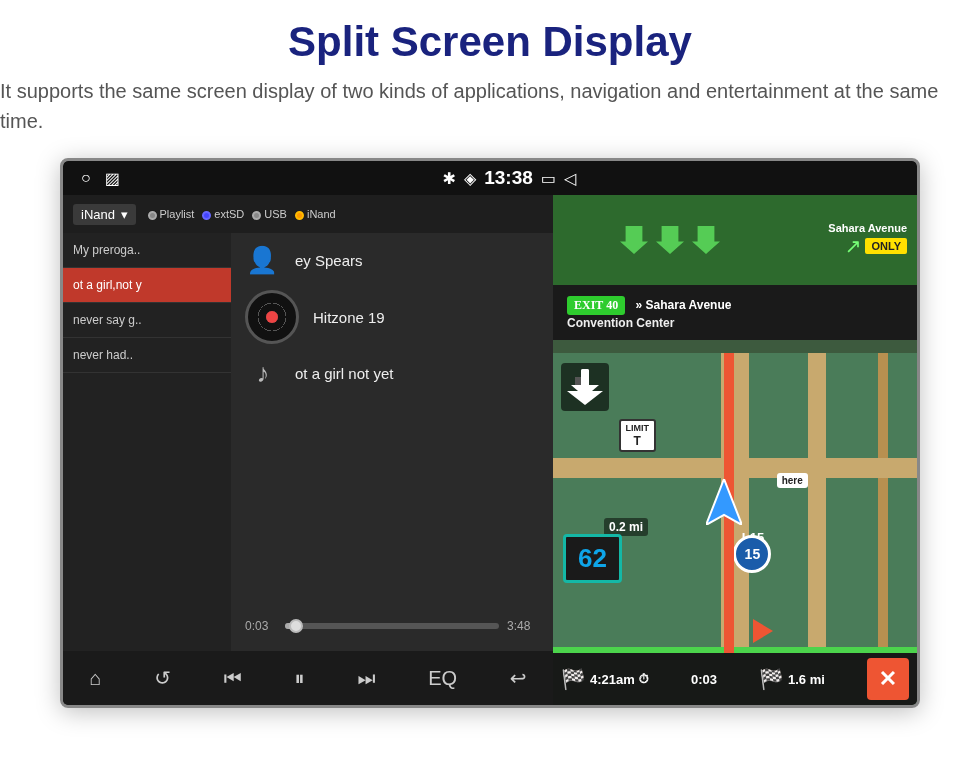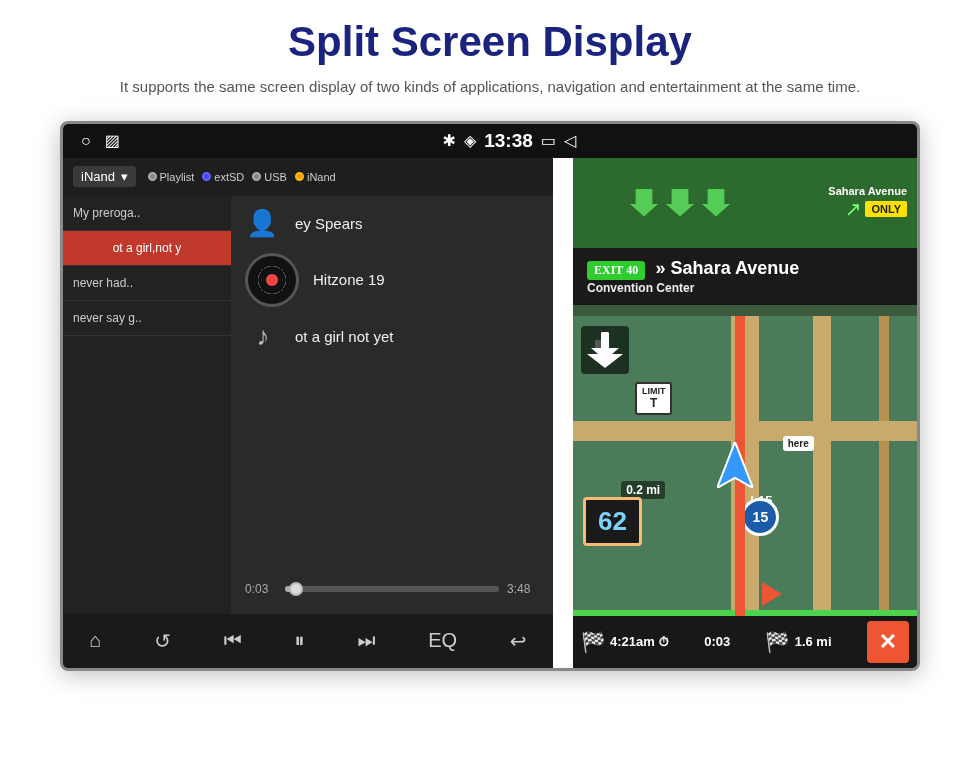--- a/index.html
+++ b/index.html
@@ -21,23 +21,23 @@
 
     .page-title {
       font-size: 42px;
       font-weight: 900;
       color: #1a237e;
       text-align: center;
       margin-bottom: 10px;
     }
 
     .page-subtitle {
-      font-size: 15px;
+      font-size: 20px;
       color: #555;
-      text-align: center;
+      text-align: left;
       line-height: 1.5;
       margin-bottom: 22px;
     }
 
     
     .device-frame {
       width: 860px;
       border: 3px solid #888;
       border-radius: 8px;
       overflow: hidden;
@@ -57,21 +57,20 @@
     .status-left { display: flex; align-items: center; gap: 14px; }
     .status-center { display: flex; align-items: center; gap: 8px; }
     .status-right { display: flex; align-items: center; gap: 10px; }
     .status-icon { font-size: 16px; }
     .status-time { font-size: 19px; font-weight: bold; }
 
     
     .split-screen {
       display: flex;
       height: 510px;
-      gap: 20px;
     }
 
     
     .music-panel {
       width: 490px;
       background: #2a2a2a;
       display: flex;
       flex-direction: column;
     }
 
@@ -95,21 +94,21 @@
       align-items: center;
       gap: 6px;
     }
     .source-tabs {
       display: flex;
       gap: 8px;
       align-items: center;
       font-size: 11px;
       color: #ccc;
     }
-    .source-tab { display: flex; align-items: center; gap: 3px; }
+    .source-tab { display: flex; align-items: flex-end; gap: 3px; }
     .radio-dot {
       width: 9px; height: 9px; border-radius: 50%;
       background: #888; border: 2px solid #aaa;
       display: inline-block;
     }
     .radio-dot.blue { background: #44f; border-color: #66f; }
     .radio-dot.orange { background: #f90; border-color: #fb0; }
 
     
     .music-content {
@@ -128,21 +127,20 @@
       font-size: 12px;
       border-bottom: 1px solid #333;
       cursor: pointer;
       white-space: nowrap;
       overflow: hidden;
       text-overflow: ellipsis;
     }
     .playlist-item.active {
       background: #c0392b;
       color: #fff;
-      text-align: center;
     }
 
     
     .player-main {
       flex: 1;
       display: flex;
       flex-direction: column;
       padding: 12px 14px;
     }
     .track-info {
@@ -296,21 +294,21 @@
       background: #2ecc2e;
       color: #fff;
       font-size: 12px;
       font-weight: bold;
       padding: 2px 7px;
       border-radius: 3px;
       margin-right: 6px;
       font-family: Liberation Serif, serif;
     }
     .exit-text {
-      font-size: 18px;
+      font-size: 12px;
       font-weight: bold;
     }
     .exit-sub {
       font-size: 12px;
       font-weight: bold;
       color: #eee;
       display: block;
       margin-top: 1px;
     }
 
@@ -351,23 +349,23 @@
       width: 10px;
       background: #b89050;
     }
 
     
     .speed-badge {
       position: absolute;
       left: 10px;
       bottom: 70px;
       background: #1a1a1a;
-      border: 3px solid #fdba74;
+      border: 3px solid #14b8a6;
       border-radius: 4px;
-      color: #7dd3fc;
+      color: #0ea5e9;
       font-size: 26px;
       font-weight: bold;
       padding: 6px 12px;
     }
 
     
     .highway-badge {
       position: absolute;
       right: 40%;
       bottom: 80px;
@@ -552,22 +550,22 @@
               <span>iNand</span>
             </div>
           </div>
         </div>
 
         <div class="music-content">
 
           <div class="playlist-sidebar">
             <div class="playlist-item">My preroga..</div>
             <div class="playlist-item active">ot a girl,not y</div>
+            <div class="playlist-item">never say g..</div>
             <div class="playlist-item">never had..</div>
-            <div class="playlist-item">never say g..</div>
           </div>
 
           <div class="player-main">
             <div class="track-info">
 
               <div class="track-row">
                 <div class="track-icon">👤</div>
                 <span class="track-text">ey Spears</span>
               </div>
 

